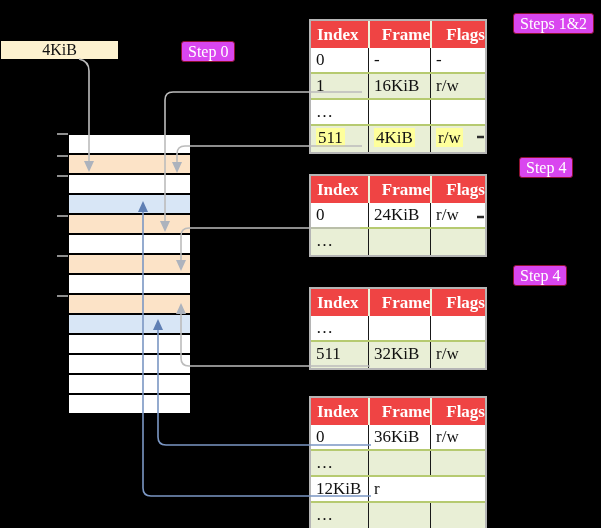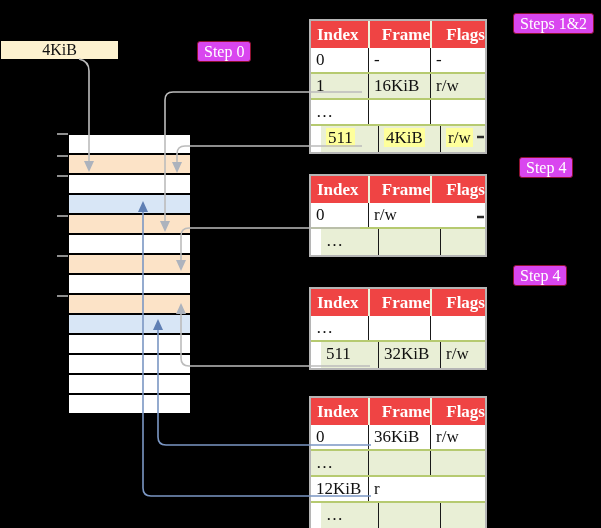--- a/index.html
+++ b/index.html
@@ -12,21 +12,21 @@
   .box4kib {
     position:absolute; left:1px; top:41px; width:117px; height:18px;
     background:#fdf2d0; color:#111; font-size:16px; text-align:center; line-height:18px;
   }
 
   
   .badge {
     position:absolute; background:#d946ef; border:1px solid #8c1230; border-radius:3px;
     color:#fff; font-size:16px; line-height:17px; padding:1px 6px; white-space:nowrap;
   }
-  #badge-step0   { left:197px; top:41px; }
+  #badge-step0   { left:181px; top:41px; }
   #badge-steps12 { left:513px; top:13px; }
   #badge-step3   { left:519px; top:157px; }
   #badge-step4   { left:513px; top:265px; }
 
   
   #memcol { position:absolute; left:69px; top:135px; width:121px; height:280px; }
   .mrow { height:20px; box-sizing:border-box; border-bottom:2px solid #000; }
   .mrow.white { background:#ffffff; }
   .mrow.peach { background:#fce3c7; }
   .mrow.blue  { background:#d8e6f6; }
@@ -35,21 +35,21 @@
   
   .ptable { position:absolute; left:309px; width:174px; border:2px solid #b5b5b5; background:#fff; }
   #pt0 { top:19px; }  #pt1 { top:174px; }  #pt2 { top:287px; }  #pt3 { top:396px; }
   .hdr { display:grid; grid-template-columns:57px 62px 1fr; background:#ef4444; height:27px; }
   .hcell {
     box-sizing:border-box; color:#fff; font-weight:bold; font-size:17px;
     line-height:27px; padding-left:6px;
   }
   .hcell + .hcell { border-left:2px solid #eef2da;text-align:right; }
   .trow { display:grid; grid-template-columns:57px 62px 1fr; height:26px; box-sizing:border-box; border-bottom:2px solid #b6ca70; }
-  .trow:last-child { border-bottom:none;margin-left:10px; }
+  .trow:last-child { border-bottom:none; }
   .trow.white { background:#ffffff; }
   .trow.green { background:#e9efd6; }
   .cell {
     box-sizing:border-box; font-size:17px; line-height:24px; padding-left:5px; color:#111;
     overflow:hidden; white-space:nowrap;
   }
   .cell + .cell { border-left:1px solid #191919; }
   .hl { background:#feff9b; padding:0 2px; }
 
   
@@ -112,20 +112,21 @@
       </div>
     </div>
   <div class="ptable" id="pt1">
       <div class="hdr">
         <div class="hcell">Index</div>
         <div class="hcell">Frame</div>
         <div class="hcell">Flags</div>
       </div>
       <div class="trow white">
         <div class="cell">0</div>
+        <div class="cell">24KiB</div>
         <div class="cell">r/w</div>
       </div>
       <div class="trow green">
         <div class="cell">…</div>
         <div class="cell"></div>
         <div class="cell"></div>
       </div>
     </div>
   <div class="ptable" id="pt2">
       <div class="hdr">

